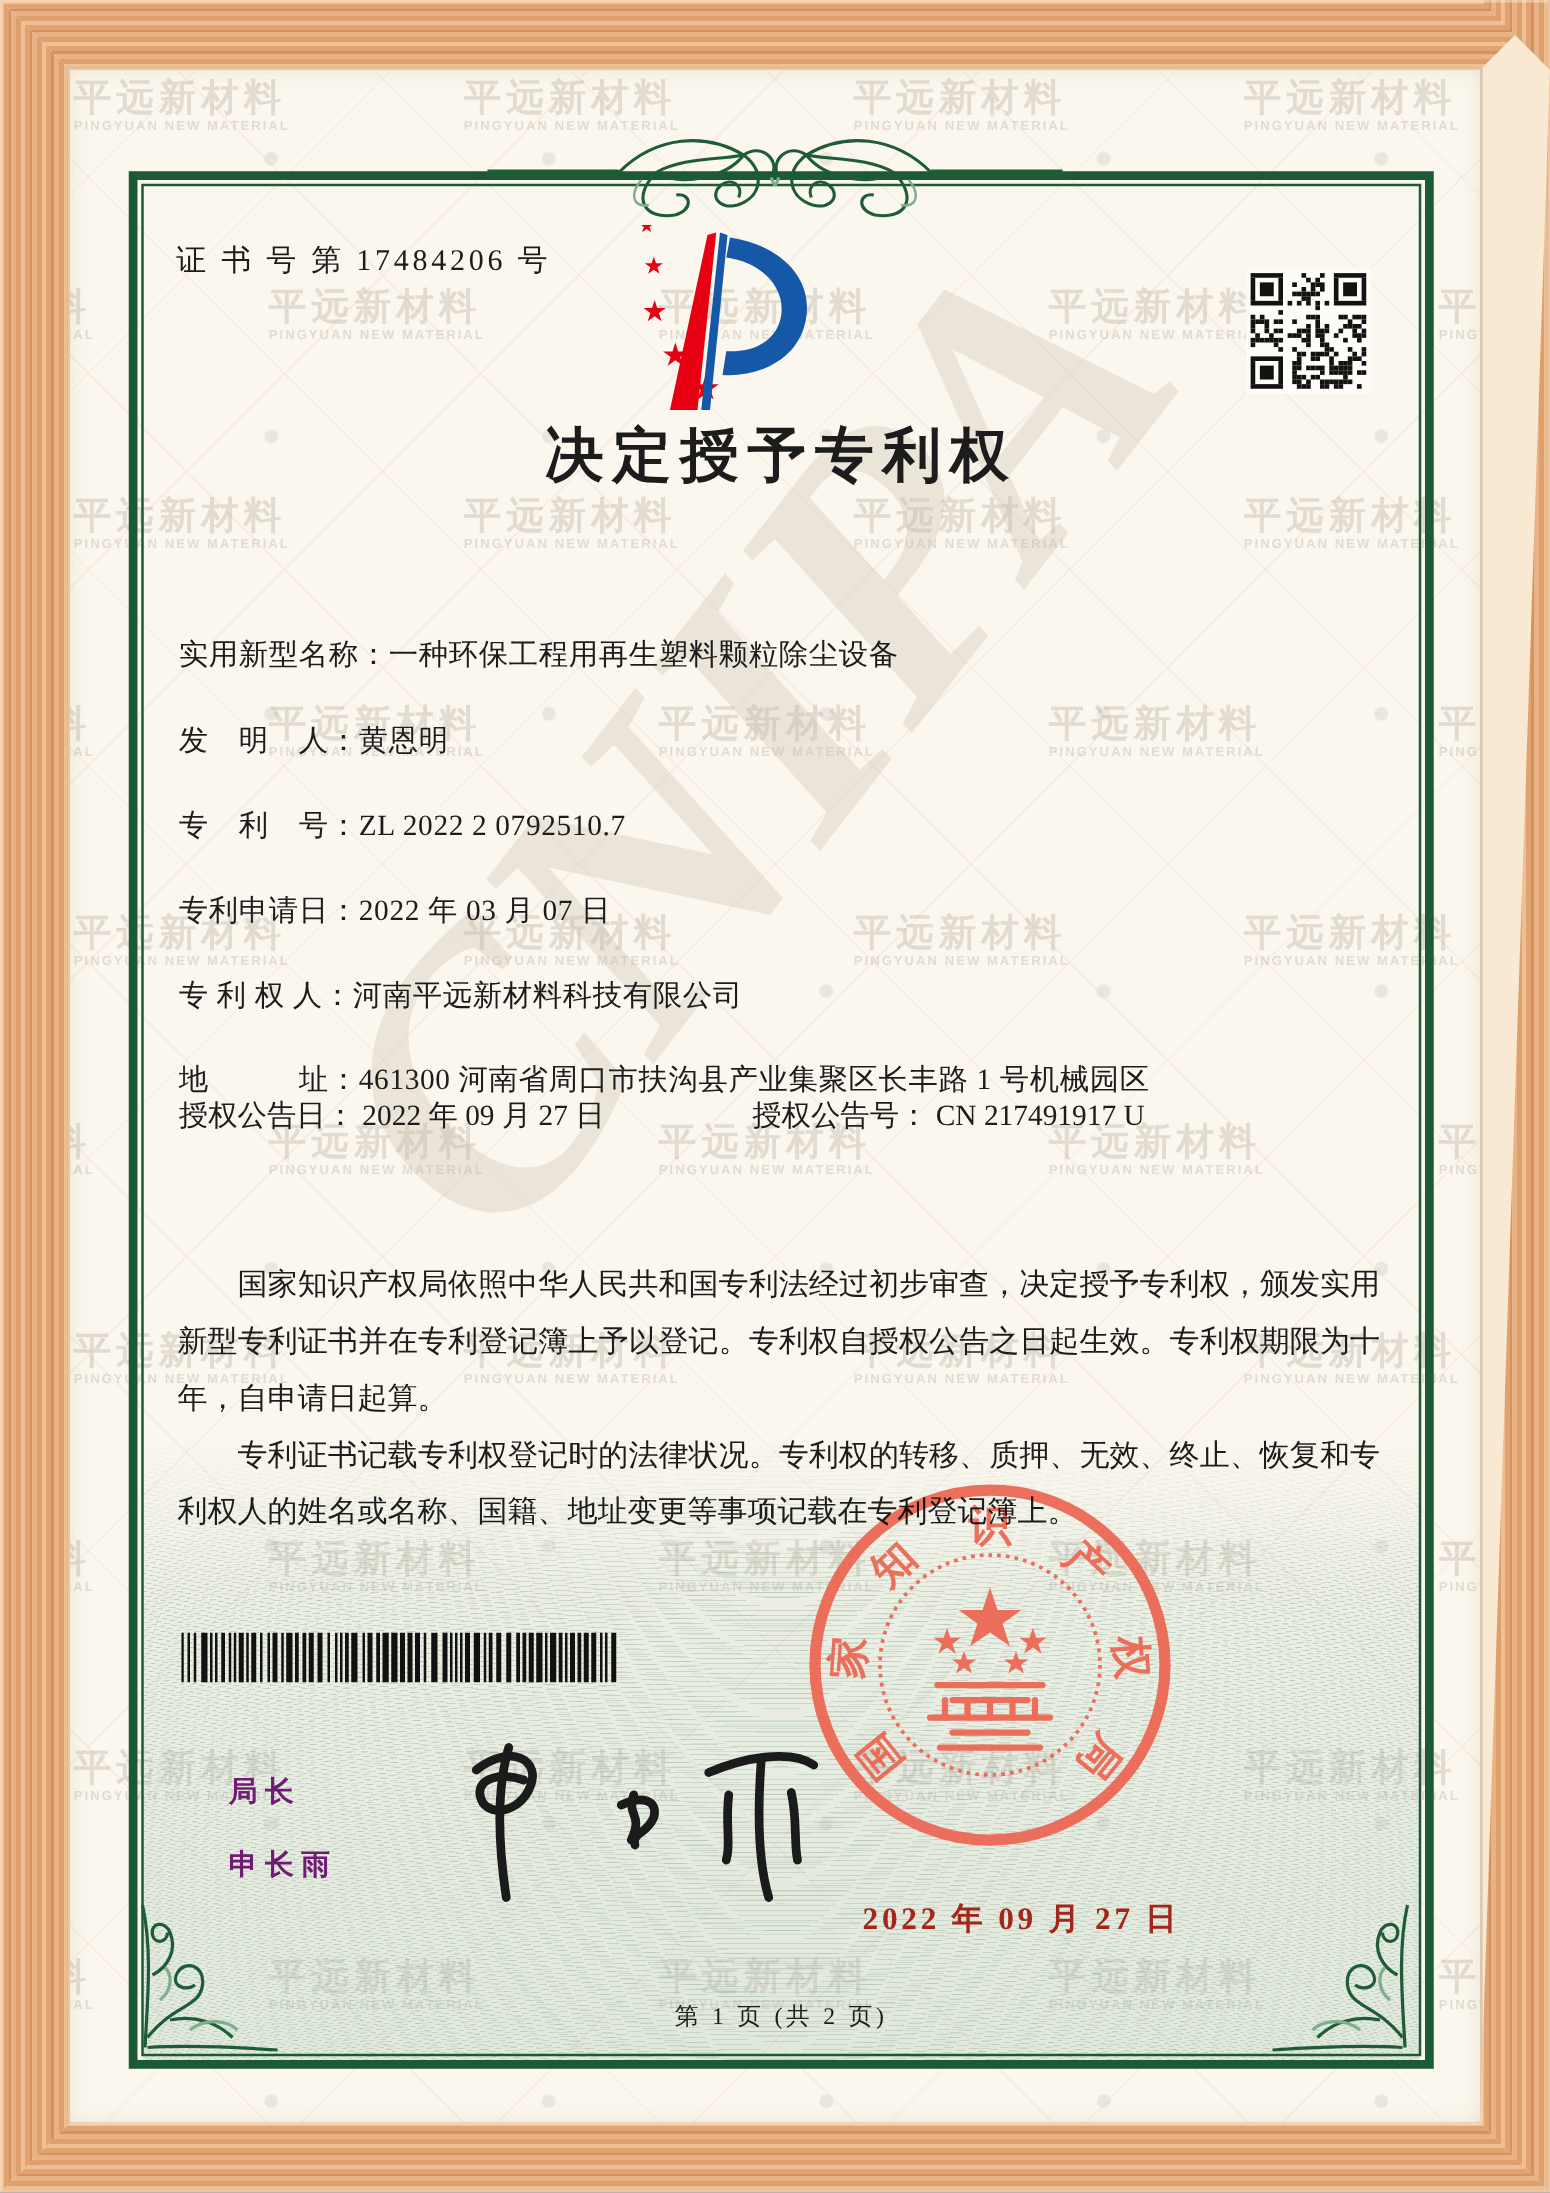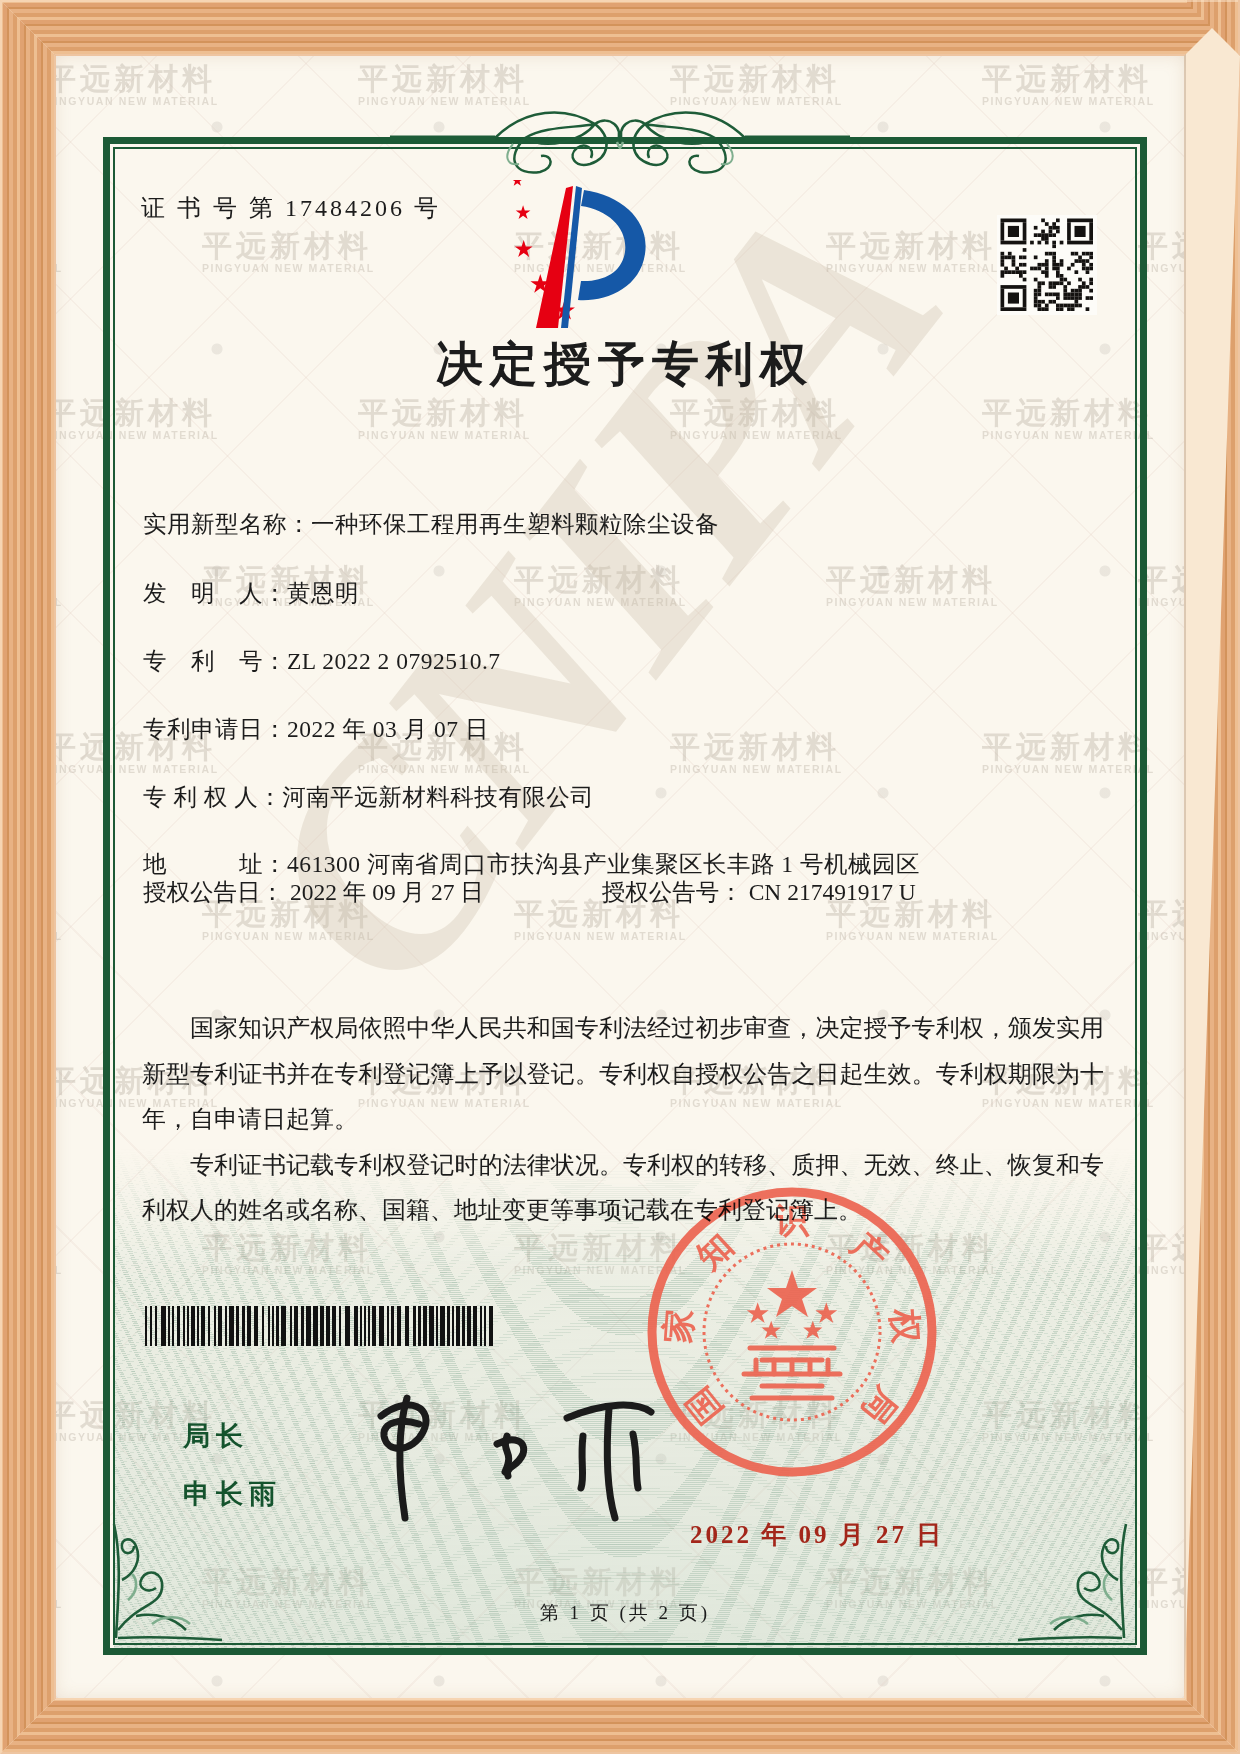--- a/index.html
+++ b/index.html
@@ -22,21 +22,21 @@
   
   .lattice{position:absolute;inset:56px;z-index:2;pointer-events:none;opacity:.5;
     background-image:
       repeating-linear-gradient(45deg,rgba(205,170,158,.22) 0 1.5px,transparent 1.5px 111px),
       repeating-linear-gradient(-45deg,rgba(205,170,158,.22) 0 1.5px,transparent 1.5px 111px),
       radial-gradient(circle,rgba(185,180,172,.5) 5px,transparent 6px);
     background-size:auto,auto,222px 222px;background-position:0 0,0 0,50px -40px;}
   
   .wm-layer{position:absolute;inset:56px;z-index:2;pointer-events:none;overflow:hidden;}
   .wm-tile{position:absolute;color:#b0a699;opacity:.34;text-align:left;white-space:nowrap;
-           font-family:"Liberation Sans","DejaVu Sans",sans-serif;}
+           font-family:"Liberation Sans","DejaVu Sans",sans-serif;margin-left:13px;}
   .wm-tile .cn{font-size:30px;font-weight:700;letter-spacing:4px;line-height:30px;}
   .wm-tile .en{font-size:10.5px;font-weight:700;letter-spacing:1.6px;line-height:14px;}
   .wm-big{position:absolute;left:150px;top:420px;z-index:2;pointer-events:none;
           font-size:300px;font-style:italic;font-weight:700;color:rgba(198,184,165,.30);
           transform:rotate(-52deg);transform-origin:center;font-family:"Liberation Serif",serif;}
   
   .gframe{position:absolute;left:103px;top:137px;width:1044px;height:1518px;z-index:3;
           border:7px solid #1c5a36;box-sizing:border-box;}
   .gframe:after{content:"";position:absolute;inset:3px;border:2px solid #1c5a36;}
   
@@ -58,22 +58,22 @@
          font-size:47px;font-weight:900;letter-spacing:7px;}
   .field{position:absolute;left:143px;font-size:23.5px;letter-spacing:.5px;line-height:34px;display:flex;margin-top:37px;}
   .field .lab{white-space:nowrap;}
   .field .val{max-width:690px;}
   .grantrow{position:absolute;left:143px;top:876px;width:960px;display:flex;font-size:23.5px;}
   .grantrow .g2{margin-left:118px;}
   .bodytext{position:absolute;left:142px;top:1006px;width:962px;font-size:24px;line-height:45.5px;
             text-align:justify;font-family:"Liberation Serif","DejaVu Serif",serif;}
   .bodytext p{margin:0;text-indent:2em;}
   .barcode{position:absolute;left:145px;top:1306px;width:350px;height:40px;}
-  .signer{position:absolute;left:183px;font-size:27px;letter-spacing:6px;
-          font-family:"Liberation Sans","DejaVu Sans",sans-serif;font-weight:600;color:#14532d;}
+  .signer{position:absolute;left:183px;font-size:23px;letter-spacing:6px;
+          font-family:"Liberation Sans","DejaVu Sans",sans-serif;font-weight:600;color:#701a75;}
   .signature{position:absolute;left:355px;top:1378px;width:320px;height:165px;}
   .seal{position:absolute;left:644px;top:1184px;width:296px;height:296px;z-index:5;
         mix-blend-mode:multiply;opacity:.92;}
   .seal .ringchar{position:absolute;left:50%;top:50%;width:40px;margin-left:-20px;margin-top:-21px;
         text-align:center;font-size:34px;font-weight:700;color:#ec6450;
         font-family:"Liberation Sans","DejaVu Sans",sans-serif;}
   .sealdate{position:absolute;left:690px;top:1518px;z-index:6;font-size:25px;letter-spacing:3px;
             color:#a3261a;font-weight:600;}
   .pageno{position:absolute;left:103px;top:1600px;width:1044px;text-align:center;
           font-size:19px;letter-spacing:3px;z-index:4;}

